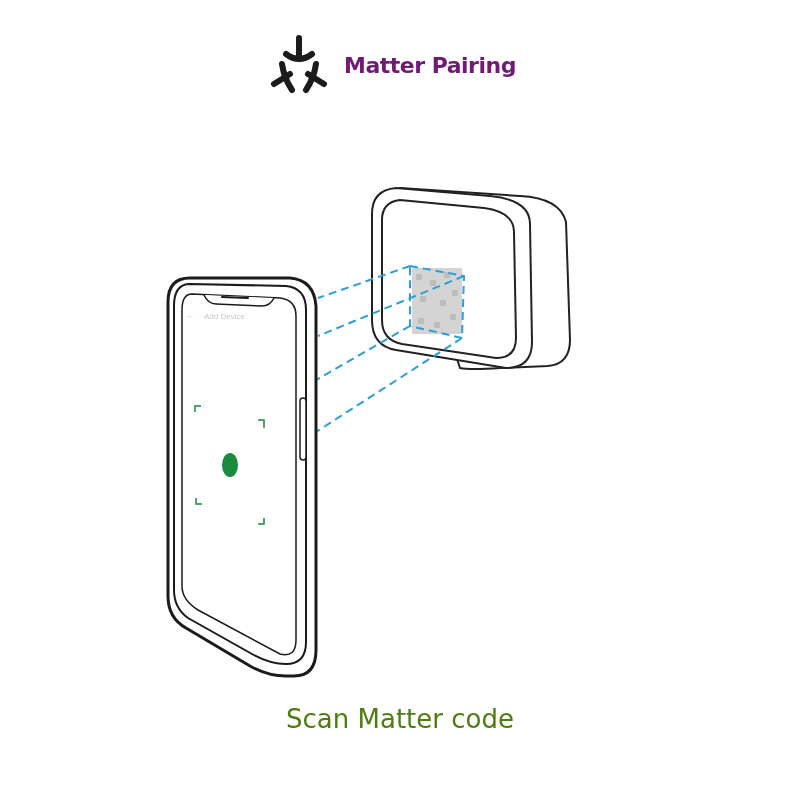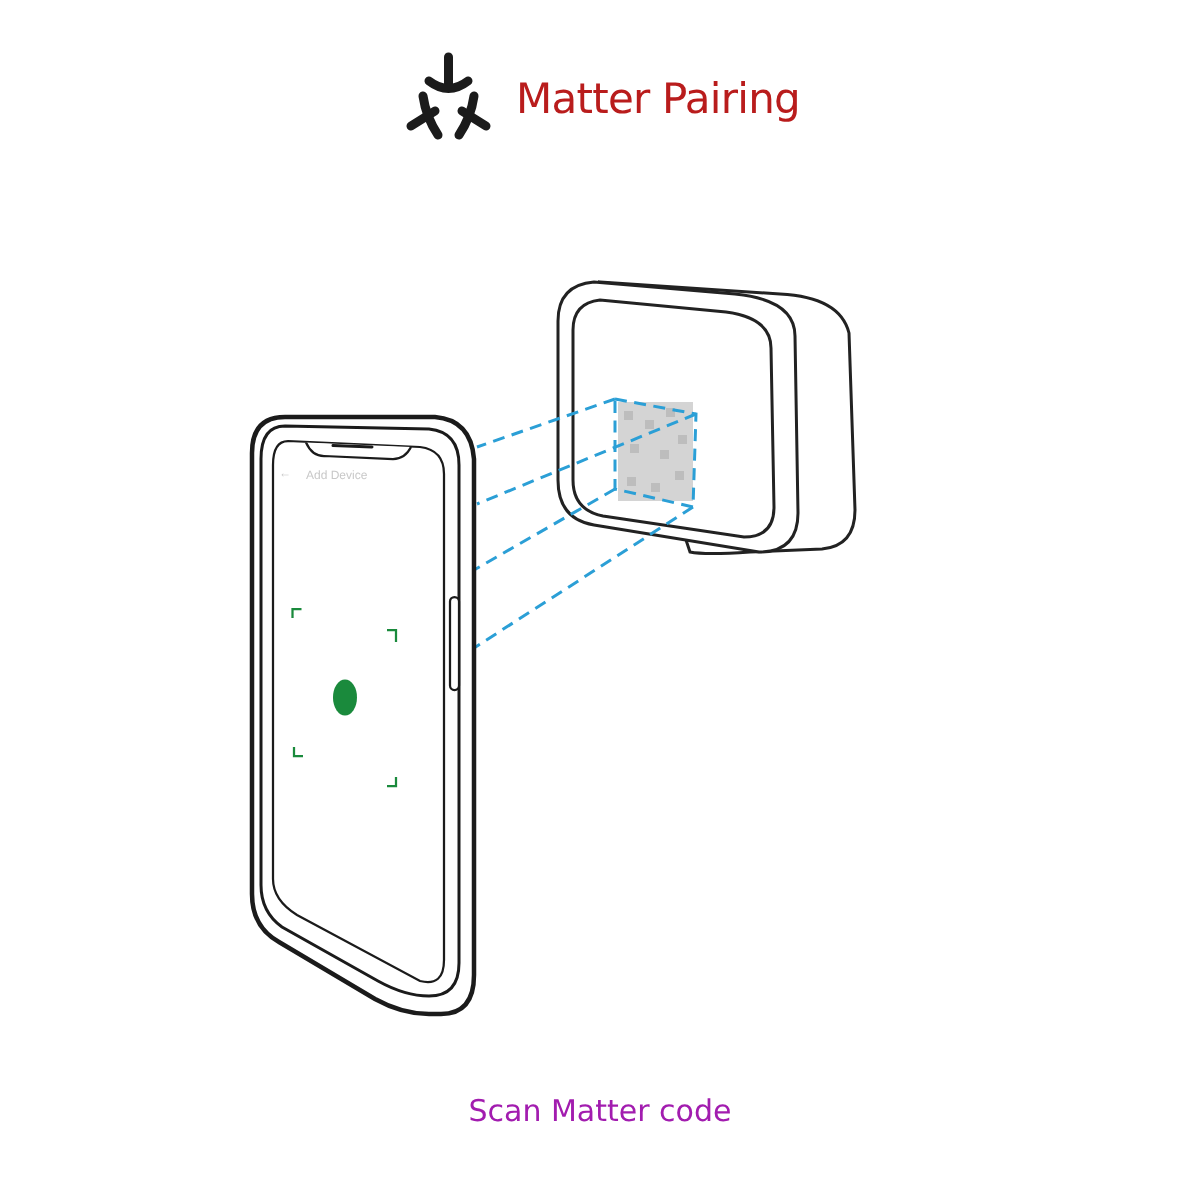--- a/index.html
+++ b/index.html
@@ -1,21 +1,21 @@
 <!DOCTYPE html>
 <html><head>
 <meta charset="utf-8">
 <style>
   html, body { margin:0; padding:0; background:#ffffff; }
   body { width:800px; height:800px; position:relative; overflow:hidden; font-family:"Liberation Sans", sans-serif; }
   .header { position:absolute; left:268px; top:34px; height:62px; display:flex; align-items:center; gap:14px; }
   .logo { width:62px; height:62px; }
-  .title { font-family:"DejaVu Sans", sans-serif; font-weight:normal; font-size:28px; color:#b91c1c; letter-spacing:-0.5px; }
+  .title { font-family:"DejaVu Sans", sans-serif; font-weight:bold; font-size:22px; color:#701a75; letter-spacing:-0.5px; }
   .illus { position:absolute; left:0; top:0; width:800px; height:800px; }
-  .caption { position:absolute; left:0; width:800px; top:728px; text-align:center; font-family:"DejaVu Sans", sans-serif; font-size:20px; color:#a21caf; }
+  .caption { position:absolute; left:0; width:800px; top:704px; text-align:center; font-family:"DejaVu Sans", sans-serif; font-size:26px; color:#4d7c0f; }
   .screen-title { font-family:"Liberation Sans", sans-serif; font-size:8px; fill:#c8c8c8; }
 </style>
 </head>
 <body>
 
 <div class="header">
   <svg class="logo" viewBox="0 0 62 62">
     <g fill="none" stroke="#1b1b1b" stroke-width="6" stroke-linecap="round">
       <line x1="31" y1="4" x2="31" y2="22"></line>
       <path d="M18 20 Q31 30 44 20"></path>

